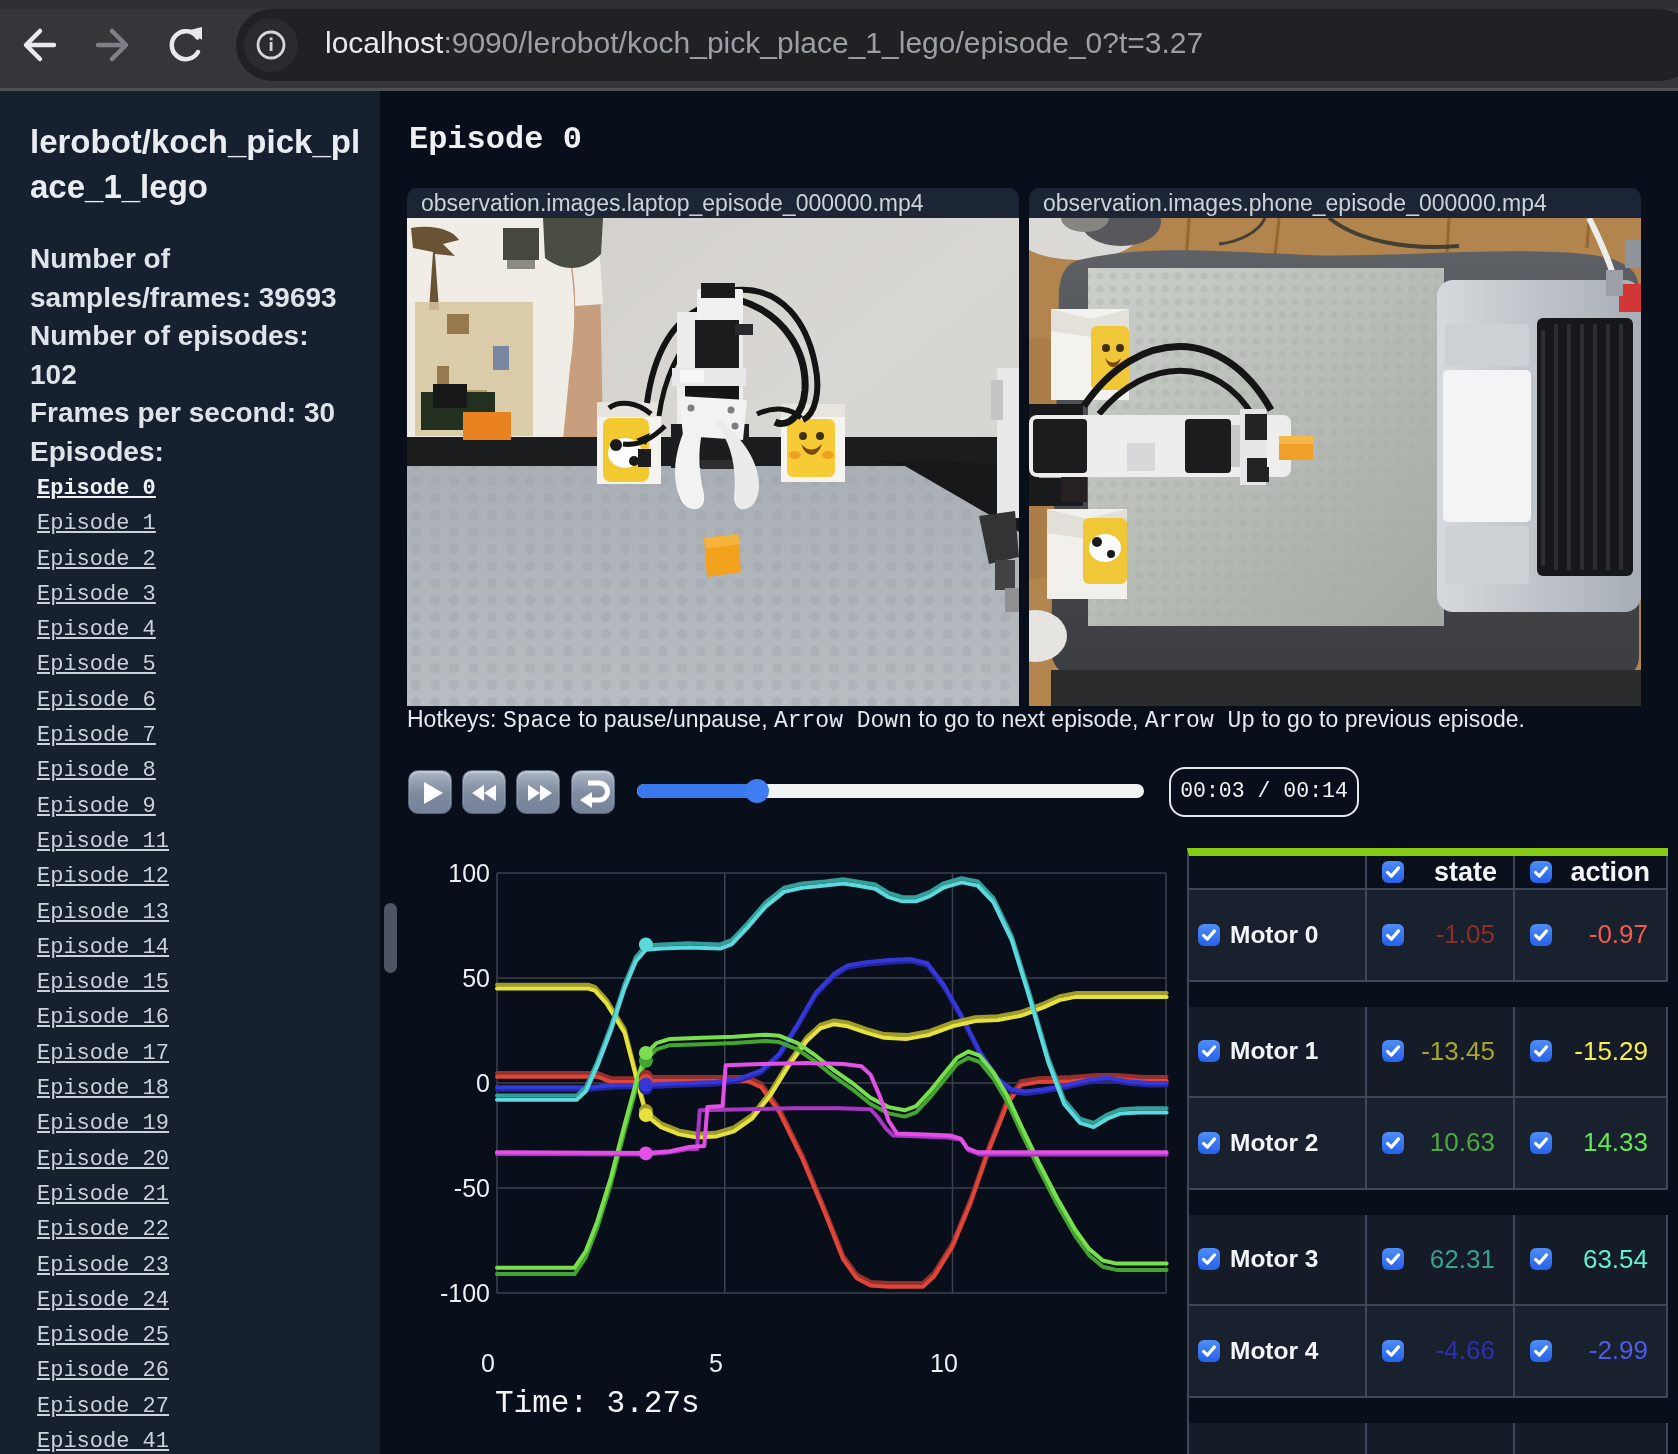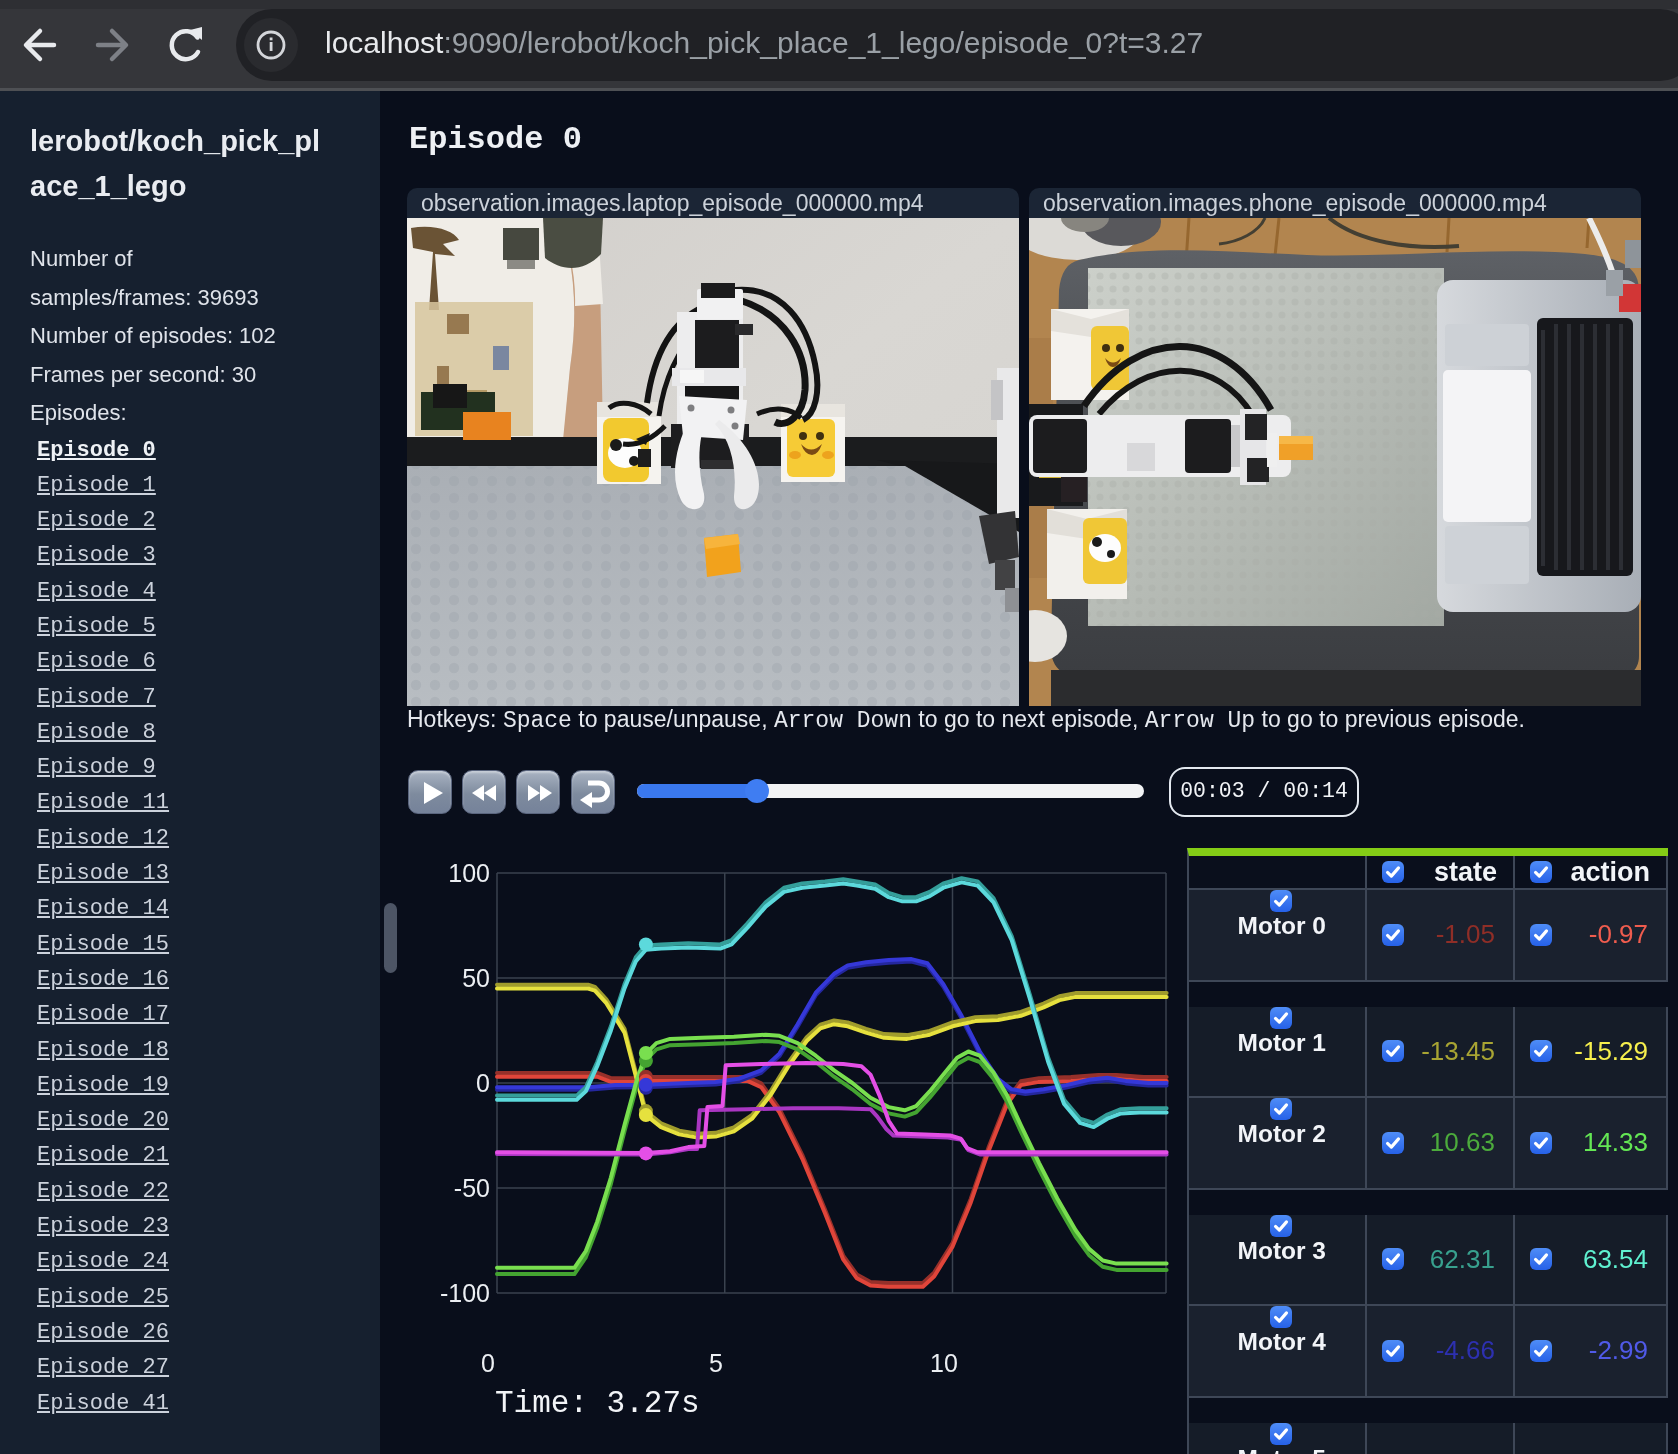--- a/index.html
+++ b/index.html
@@ -11,22 +11,22 @@
 #chrome { position:absolute; left:0; top:0; width:1678px; height:91px; background:#35363a; }
 #chrome .topstrip { position:absolute; left:0; top:0; width:100%; height:9px; background:#2e2f33; }
 #chrome .bottomline { position:absolute; left:0; top:88px; width:100%; height:3px; background:#4e5054; }
 #pill { position:absolute; left:236px; top:9px; width:1460px; height:72px; border-radius:36px; background:#202125; }
 #urltext { position:absolute; left:308px; top:26px; font-size:30px; color:#9aa0a6; white-space:nowrap;margin-left:17px; }
 #urltext b { color:#e8eaed; font-weight:400; }
 
 
 #sidebar { position:absolute; left:0; top:91px; width:380px; height:1363px; background:#16202f; color:#dfe3ea; }
 #sidebar .inner { padding:28px 28px 0 30px; }
-#sbtitle { font-size:29px; font-weight:bold; color:#e9ecf1; line-height:45px; margin-bottom:31px; white-space:nowrap; }
-.sbline { font-size:22px; line-height:38.5px; }
+#sbtitle { font-size:33px; font-weight:bold; color:#e9ecf1; line-height:45px; margin-bottom:31px; white-space:nowrap; }
+.sbline { font-size:28px; line-height:38.5px;font-weight:bold; }
 #eplist { margin-top:0; }
 .ep { font-size:22px; line-height:35.3px; font-family:"Liberation Mono", monospace; color:#ccd2dc; padding-left:7px; }
 .ep a { text-decoration:underline; }
 .ep0 a { font-weight:bold; color:#eef1f5; }
 
 
 #main { position:absolute; left:380px; top:91px; width:1298px; height:1363px; background:#090e1b; color:#e5e8ee; }
 #h1 { position:absolute; left:29px; top:30px; font-family:"Liberation Mono", monospace; font-weight:bold; font-size:32px; color:#eef0f4; }
 .vtitle { position:absolute; top:97px; height:30px; background:#1b2535; border-radius:10px 10px 0 0;
   font-size:23px; color:#ccd2da; line-height:30px; padding-left:14px; white-space:nowrap; overflow:hidden; }
@@ -46,21 +46,21 @@
 #timebox { position:absolute; left:789px; top:676px; width:190px; height:50px; border:2.5px solid #e3e8ef; border-radius:16px;
   font-family:"Liberation Mono", monospace; font-size:21.5px; color:#f2f4f7; text-align:center; line-height:45px; white-space:nowrap; }
 
 
 #scrollnub { position:absolute; left:384px; top:903px; width:13px; height:70px; border-radius:6.5px; background:#4d5565; }
 
 
 #mtable { position:absolute; left:1187px; top:848px; width:481px; border-top:8px solid #84cc16; border-left:2px solid #3e4757; }
 .trow { display:flex; border-bottom:2px solid #3e4757; }
 .trow > div { border-right:2px solid #3e4757; display:flex; align-items:center; }
-.tc1 { width:189px;flex-direction:column; }
+.tc1 { width:189px; }
 .tc2 { width:158px; }
 .tc3 { width:163px; }
 .thead { height:34px; background:#0a0f1c; }
 .thead .tc1 { }
 .trow.even { background:#1a212e; }
 .trow.odd { background:#151c28;margin-top:25px; }
 .trow:not(.thead) { height:91.5px; }
 .cb { display:inline-block; border-radius:6px; background:linear-gradient(180deg,#4f8df7,#2661e8); flex:none; }
 .tc1 .cb { margin-left:9px; }
 .tc2 .cb, .tc3 .cb { margin-left:15px; }

